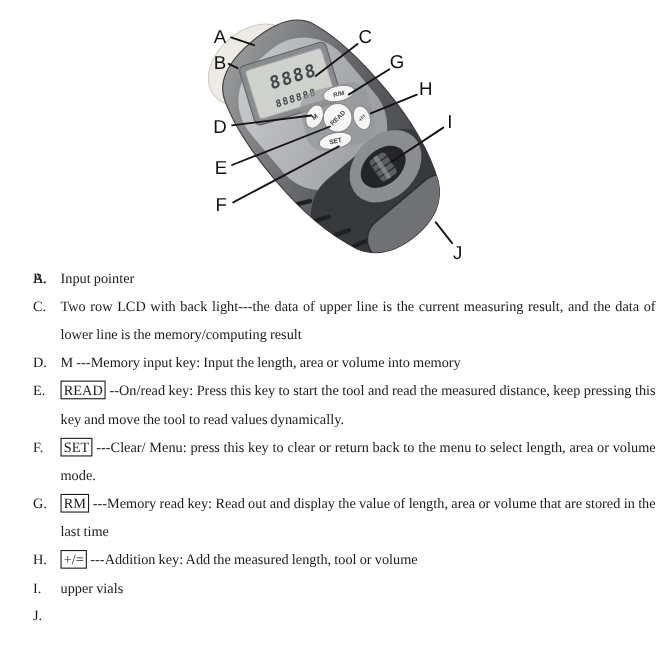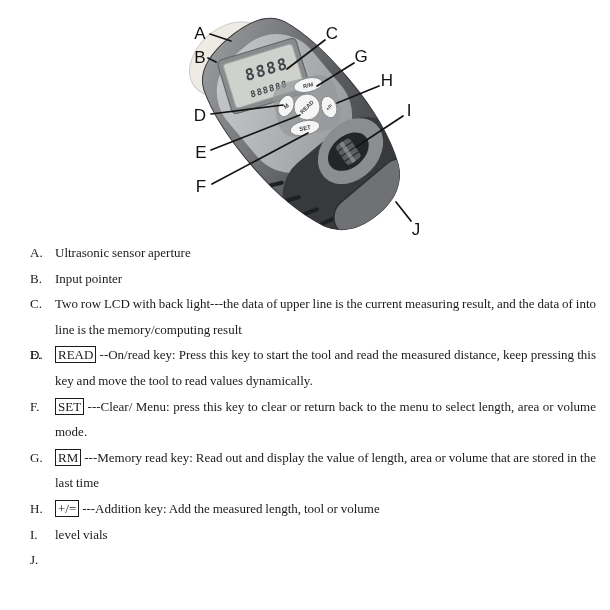--- a/index.html
+++ b/index.html
@@ -151,44 +151,44 @@
     <text class="callout-letter" x="201" y="158">E</text>
     <text class="callout-letter" x="201" y="192">F</text>
     <text class="callout-letter" x="361" y="62">G</text>
     <text class="callout-letter" x="387" y="86">H</text>
     <text class="callout-letter" x="409" y="116">I</text>
     <text class="callout-letter" x="416" y="235">J</text>
   </svg>
 
   <ol class="legend">
     <li>
-      <span class="letter">A.</span><span class="txt">Ultrasonic sensor aperture</span>
+      <span class="letter">A.</span>
     </li>
     <li>
       <span class="letter">B.</span><span class="txt">Input pointer</span>
     </li>
     <li>
-      <span class="letter">C.</span><span class="txt">Two row LCD with back light---the data of upper line is the current measuring result, and the data of into line is the memory/computing result</span>
+      <span class="letter">C.</span><span class="txt">Two row LCD with back light---the data of upper line is the current measuring result, and the data of lower line is the memory/computing result</span>
     </li>
     <li>
-      <span class="letter">D.</span>
+      <span class="letter">D.</span><span class="txt">M ---Memory input key: Input the length, area or volume into memory</span>
     </li>
     <li>
       <span class="letter">E.</span><span class="boxed">READ</span><span class="txt"> --On/read key: Press this key to start the tool and read the measured distance, keep pressing this key and move the tool to read values dynamically.</span>
     </li>
     <li>
       <span class="letter">F.</span><span class="boxed">SET</span><span class="txt"> ---Clear/ Menu: press this key to clear or return back to the menu to select length, area or volume mode.</span>
     </li>
     <li>
       <span class="letter">G.</span><span class="boxed">RM</span><span class="txt"> ---Memory read key: Read out and display the value of length, area or volume that are stored in the last time</span>
     </li>
     <li>
       <span class="letter">H.</span><span class="boxed">+/=</span><span class="txt"> ---Addition key: Add the measured length, tool or volume</span>
     </li>
     <li>
-      <span class="letter">I.</span><span class="txt">level vials</span>
+      <span class="letter">I.</span><span class="txt">upper vials</span>
     </li>
     <li>
       <span class="letter">J.</span>
     </li>
   </ol>
 
 </div>
 
 </body></html>

